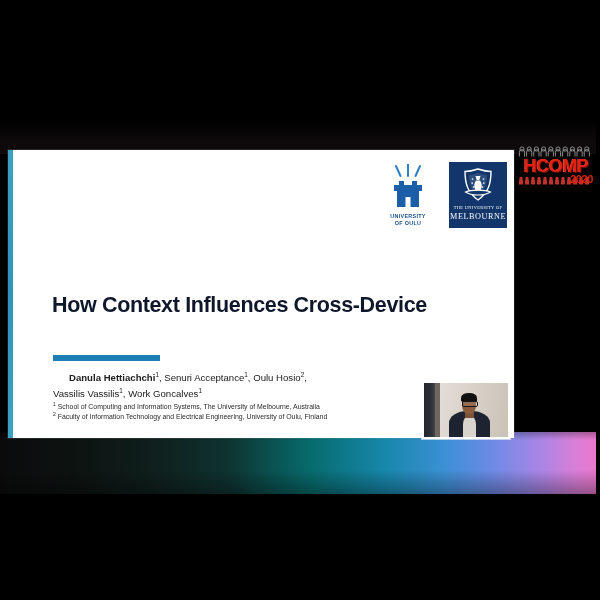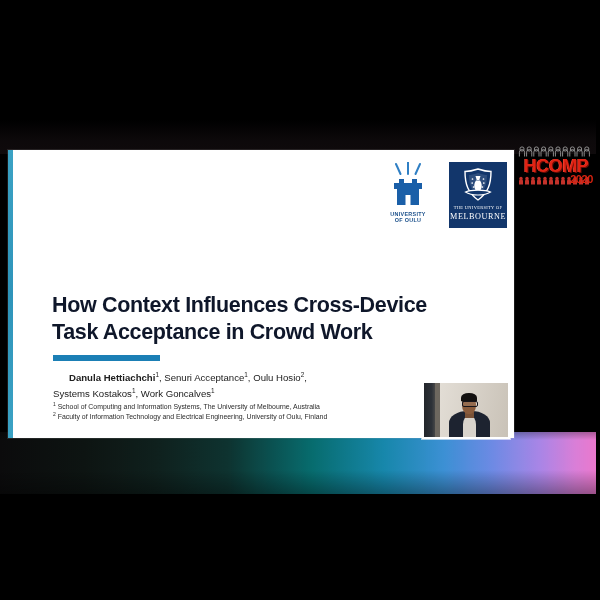--- a/index.html
+++ b/index.html
@@ -36,21 +36,21 @@
     position:absolute;left:8px;top:150px;width:506px;height:288px;
     background:#fff;box-shadow:0 0 0 1px rgba(255,255,255,.10);
   }
   .slide-accent{
     position:absolute;left:0;top:0;width:5px;height:288px;
     background:linear-gradient(180deg,#3ba2c4 0%,#2e94ba 50%,#3ba2c4 100%);
   }
   .slide-inner{position:absolute;left:5px;top:0;width:501px;height:288px;}
 
   
-  .logos{position:absolute;right:7px;top:12px;display:flex;align-items:flex-start;gap:12px;}
+  .logos{position:absolute;right:7px;top:12px;display:flex;align-items:center;gap:12px;}
 
   .logo-oulu{width:58px;display:flex;flex-direction:column;align-items:center;}
   .oulu-mark{position:relative;width:44px;height:46px;}
   .oulu-rays{position:absolute;left:0;top:0;width:44px;height:16px;}
   .oulu-tower{position:absolute;left:7px;top:16px;width:30px;height:28px;}
   .oulu-text{
     margin-top:3px;text-align:center;color:#1a4f8a;font-weight:bold;
     font-size:5.4px;line-height:6.4px;letter-spacing:.3px;
   }
 
@@ -283,31 +283,30 @@
                      C26 26.4 22 27 17 27 C12 27 8 26.4 4.5 24 Z" fill="#12366b" stroke="#ffffff" stroke-width="1.2"></path>
           </svg>
           <div class="melb-t1">THE UNIVERSITY OF</div>
           <div class="melb-t2">MELBOURNE</div>
         </div>
 
       </div>
 
       <div class="title">
         <div>How Context Influences Cross-Device</div>
-        <div>Task Acceptance in Crowd Work</div>
       </div>
 
       <div class="rule"></div>
 
       <div class="authors">
         <div>
           <b>Danula Hettiachchi</b><sup>1</sup><span>, Senuri Acceptance</span><sup>1</sup><span>, Oulu Hosio</span><sup>2</sup><span>,</span>
         </div>
         <div>
-          <span>Systems Kostakos</span><sup>1</sup><span>, Work Goncalves</span><sup>1</sup>
+          <span>Vassilis Vassilis</span><sup>1</sup><span>, Work Goncalves</span><sup>1</sup>
         </div>
       </div>
 
       <div class="affil">
         <div>
           <sup>1</sup>
           <span>School of Computing and Information Systems, The University of Melbourne, Australia</span>
         </div>
         <div>
           <sup>2</sup>

